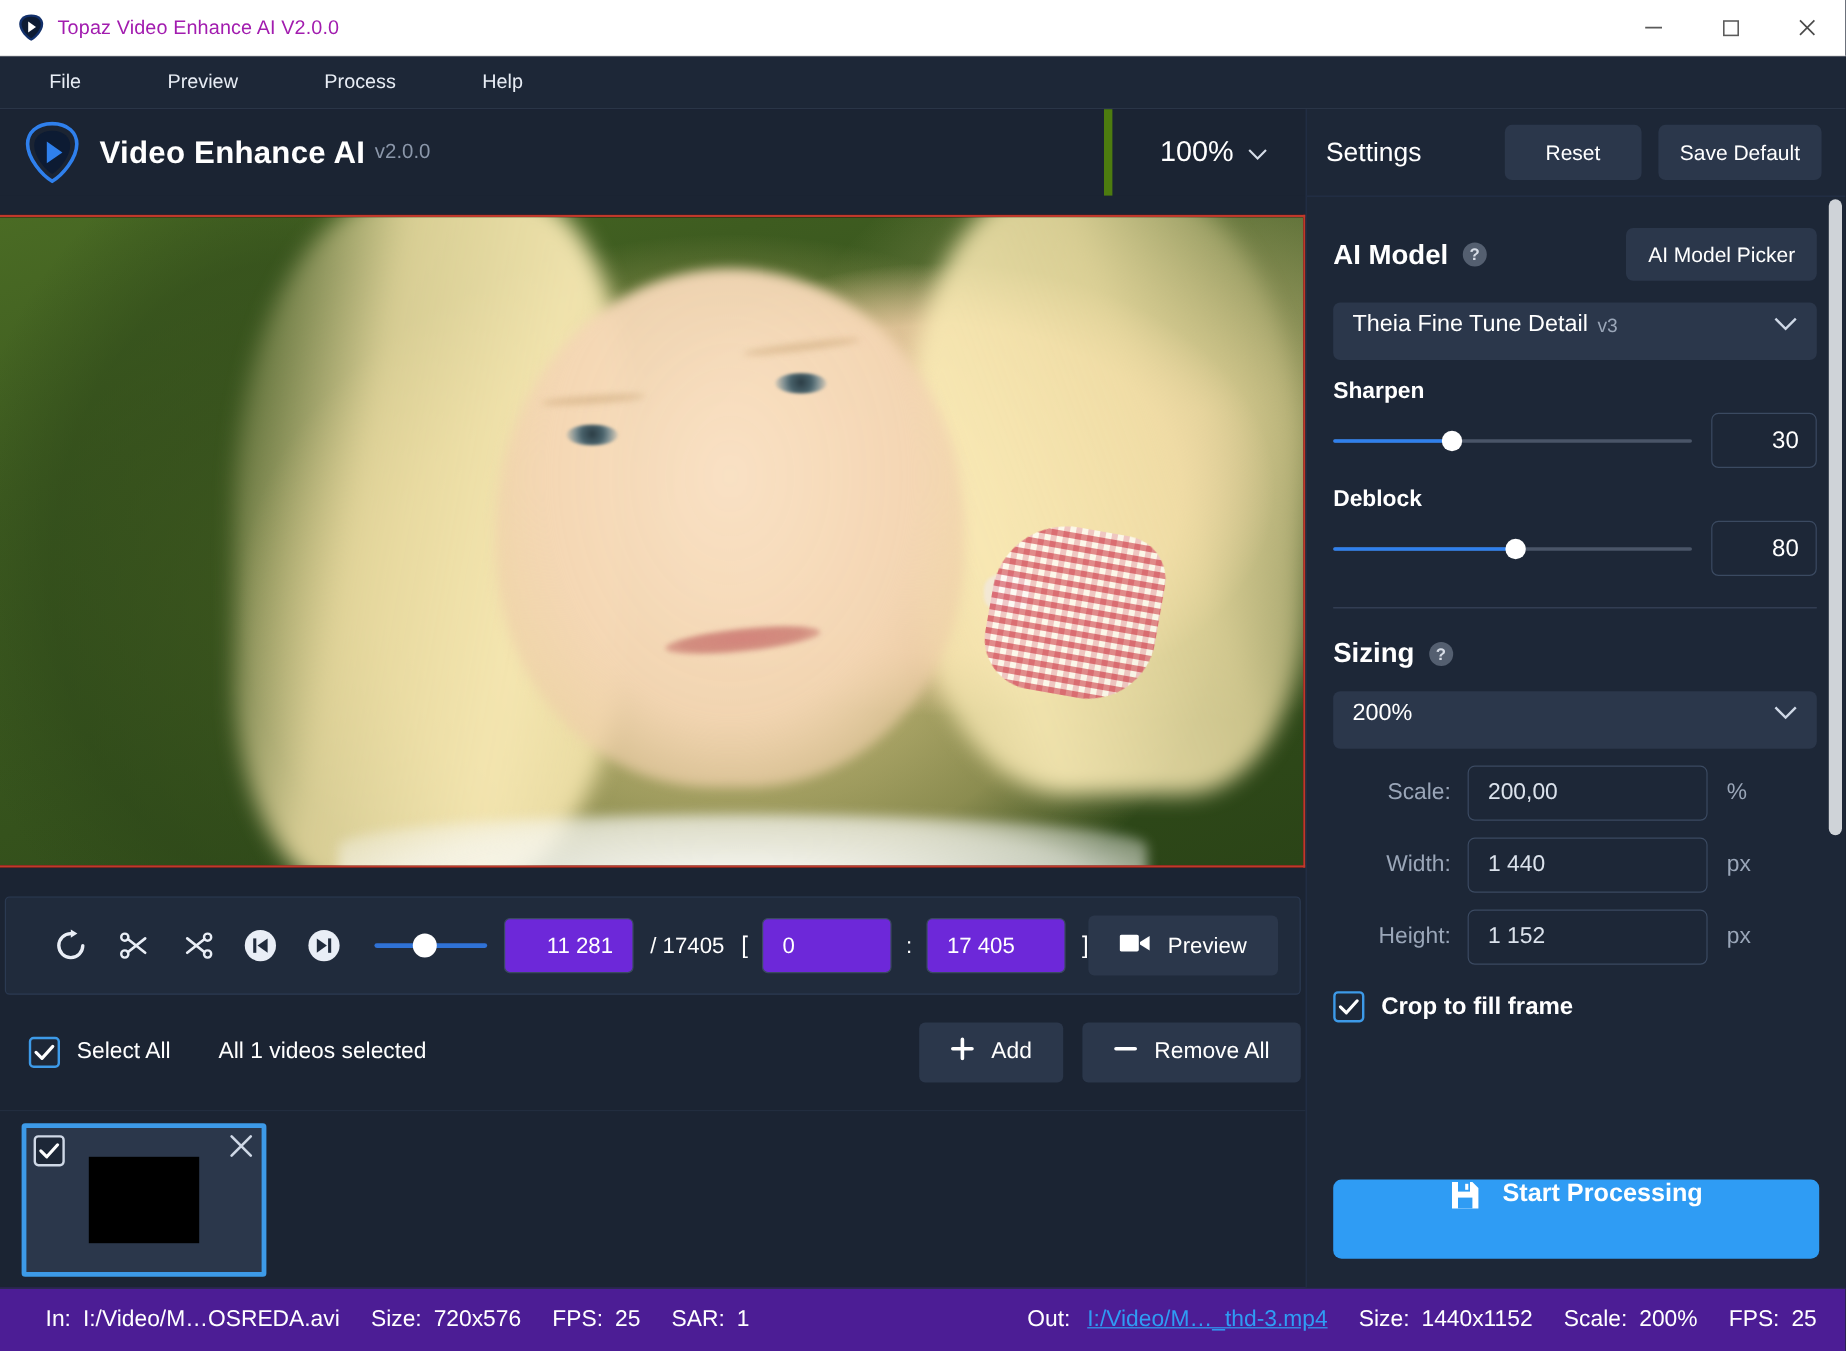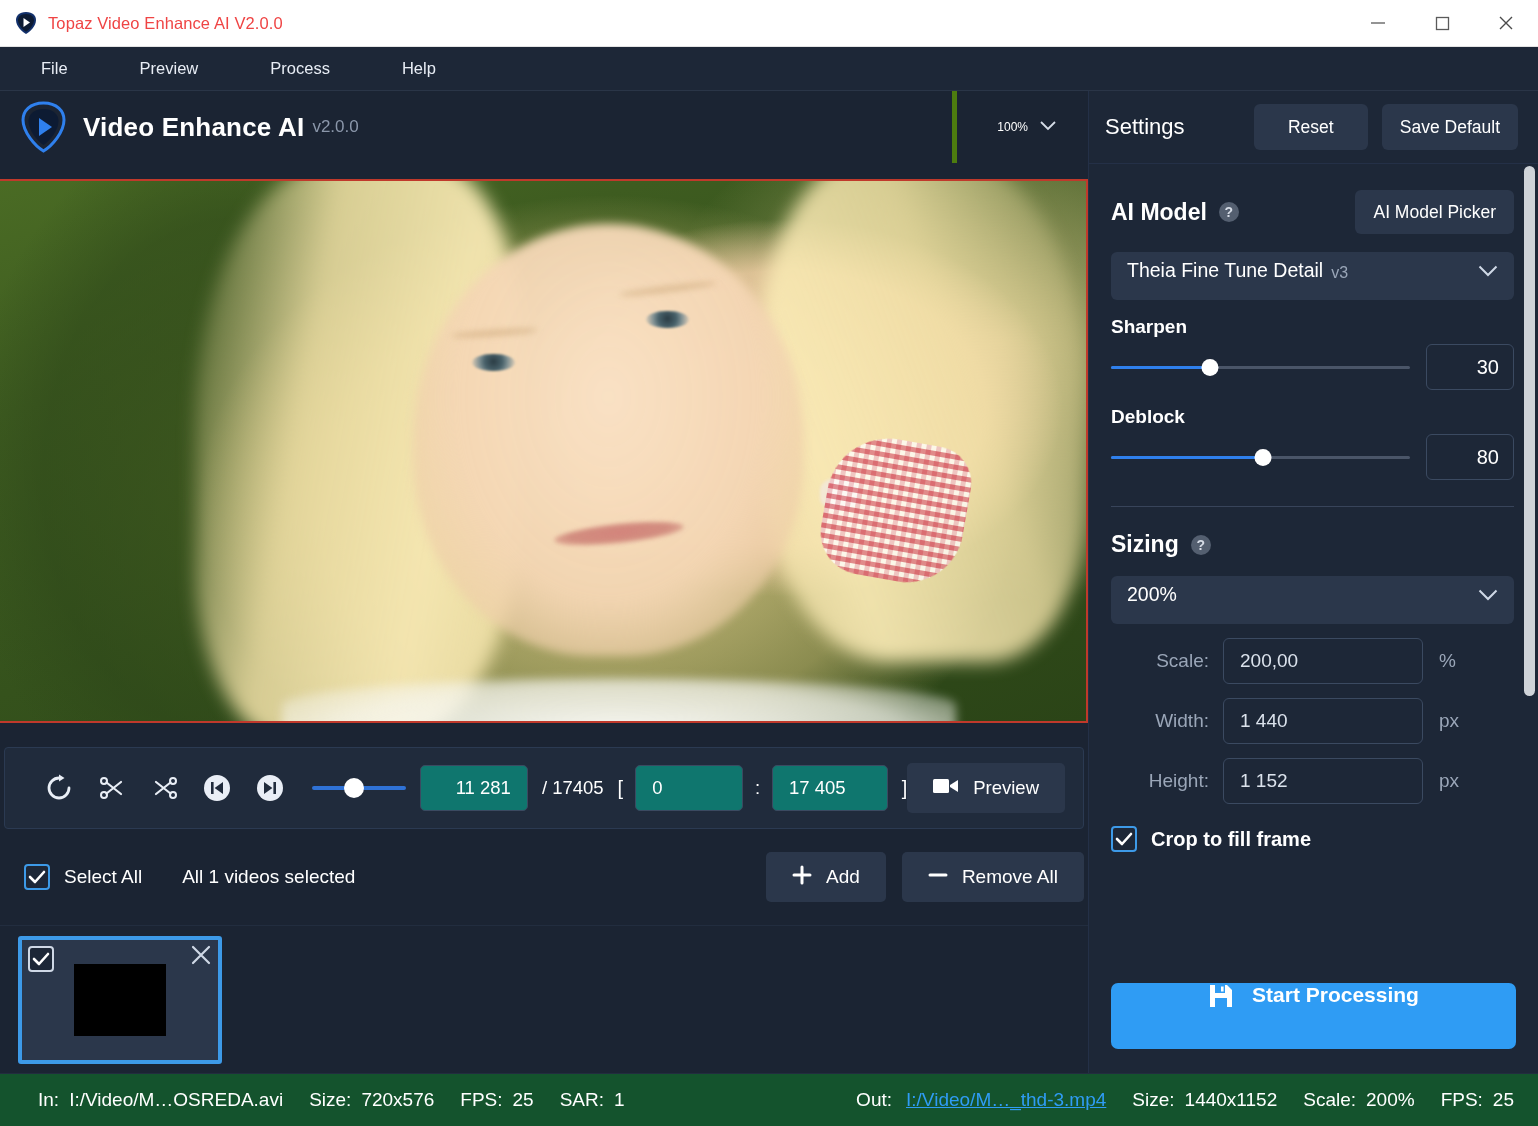--- a/index.html
+++ b/index.html
@@ -18,21 +18,21 @@
 
   
   .titlebar {
     height: 47px; background: #ffffff;
     display: flex; align-items: center;
     flex: 0 0 47px;
     border-bottom: 1px solid #e3e3e3;
   }
   .tb-logo { margin-left: 14px; width: 24px; height: 26px; display:flex; align-items:center; justify-content:center;}
   .tb-title {
-    margin-left: 10px; font-size: 16.5px; color: #ef4444; letter-spacing: .1px;
+    margin-left: 10px; font-size: 16.5px; color: #a21caf; letter-spacing: .1px;
   }
   .tb-spacer { flex: 1 1 auto; }
   .winbtn {
     width: 64px; height: 47px; display: flex; align-items: center; justify-content: center;
     color: #4b4b4b;
   }
   .winbtn svg { display:block; }
 
   
   .menubar {
@@ -66,22 +66,22 @@
   }
   .ah-logo { margin-left: 20px; width: 47px; height: 52px; }
   .ah-name {
     margin-left: 16px; font-size: 26px; color: #ffffff; font-weight: bold; letter-spacing:.2px;
   }
   .ah-ver { margin-left: 8px; font-size: 17px; color: #8b97aa; font-weight: normal; }
   .ah-spacer { flex: 1 1 auto; }
   .zoomsel {
     display: flex; align-items: center; gap: 12px;
     padding: 0 26px 0 0; margin-right: 6px;
-    font-size: 12px; color: #ffffff;
-    border-left: 5px solid #4d7c0f; height: 72px; padding-left: 40px;
+    font-size: 24px; color: #ffffff;
+    border-left: 7px solid #4d7c0f; height: 72px; padding-left: 40px;
   }
   .chev { display:inline-block; }
 
   
   .videowrap {
     flex: 1 1 auto; min-height: 0; position: relative;
     border-top: 2px solid #c0392b; border-right: 2px solid #c0392b; border-bottom: 2px solid #c0392b;
     overflow: hidden;
     background: #000;
   }
@@ -170,21 +170,21 @@
     width: 54px; height: 54px; display:flex; align-items:center; justify-content:center;
     color:#e9eef6; cursor:pointer;
   }
   .ticon.first { margin-left: 14px; }
   .pslider {
     width: 96px; height: 22px; margin: 0 14px 0 16px; position: relative; display:flex; align-items:center;
   }
   .pslider .track { position:absolute; left:0; right:0; height:4px; background:#2f72d6; border-radius:2px; }
   .pslider .knob { position:absolute; left: 44%; width:20px; height:20px; border-radius:50%; background:#ffffff; transform: translateX(-50%); }
   .tfield {
-    background: #0f766e; border: 1px solid #3a4character;
+    background: #6d28d9; border: 1px solid #3a4character;
     border: 1px solid #3b4a61;
     border-radius: 5px; height: 46px; display:flex; align-items:center;
     color:#ffffff; font-size: 18.5px;
   }
   .tfield.val-right { justify-content:flex-end; padding-right: 16px; }
   .tfield.val-left { justify-content:flex-start; padding-left: 16px; }
   .tf-cur { width: 110px; }
   .tf-in  { width: 110px; margin-left: 12px; }
   .tf-out { width: 118px; margin-left: 12px; }
   .ttotal { color:#ffffff; font-size:18.5px; margin-left: 14px; white-space:nowrap; }
@@ -318,21 +318,21 @@
     display:flex; align-items:center;
   }
   .startbtn {
     flex:1 1 auto; height:66px; background:#2f9cf4; border-radius:7px;
     display:flex; align-items:flex-start; justify-content:center; gap:18px;
     color:#ffffff; font-size:21px; font-weight:bold; cursor:pointer;
   }
 
   
   .statusbar {
-    flex: 0 0 53px; background: #14532d; border-top:1px solid #222d3f;
+    flex: 0 0 53px; background: #4c1d95; border-top:1px solid #222d3f;
     display:flex; align-items:center; color:#ffffff; font-size:19px;
   }
   .sb-left { display:flex; align-items:center; gap:26px; padding-left:38px; }
   .sb-spacer { flex:1 1 auto; }
   .sb-right { display:flex; align-items:center; gap:26px; padding-right:24px; }
   .sb-link { color:#2f9cf4; text-decoration:underline; cursor:pointer; }
 </style>
 </head>
 <body>
 

